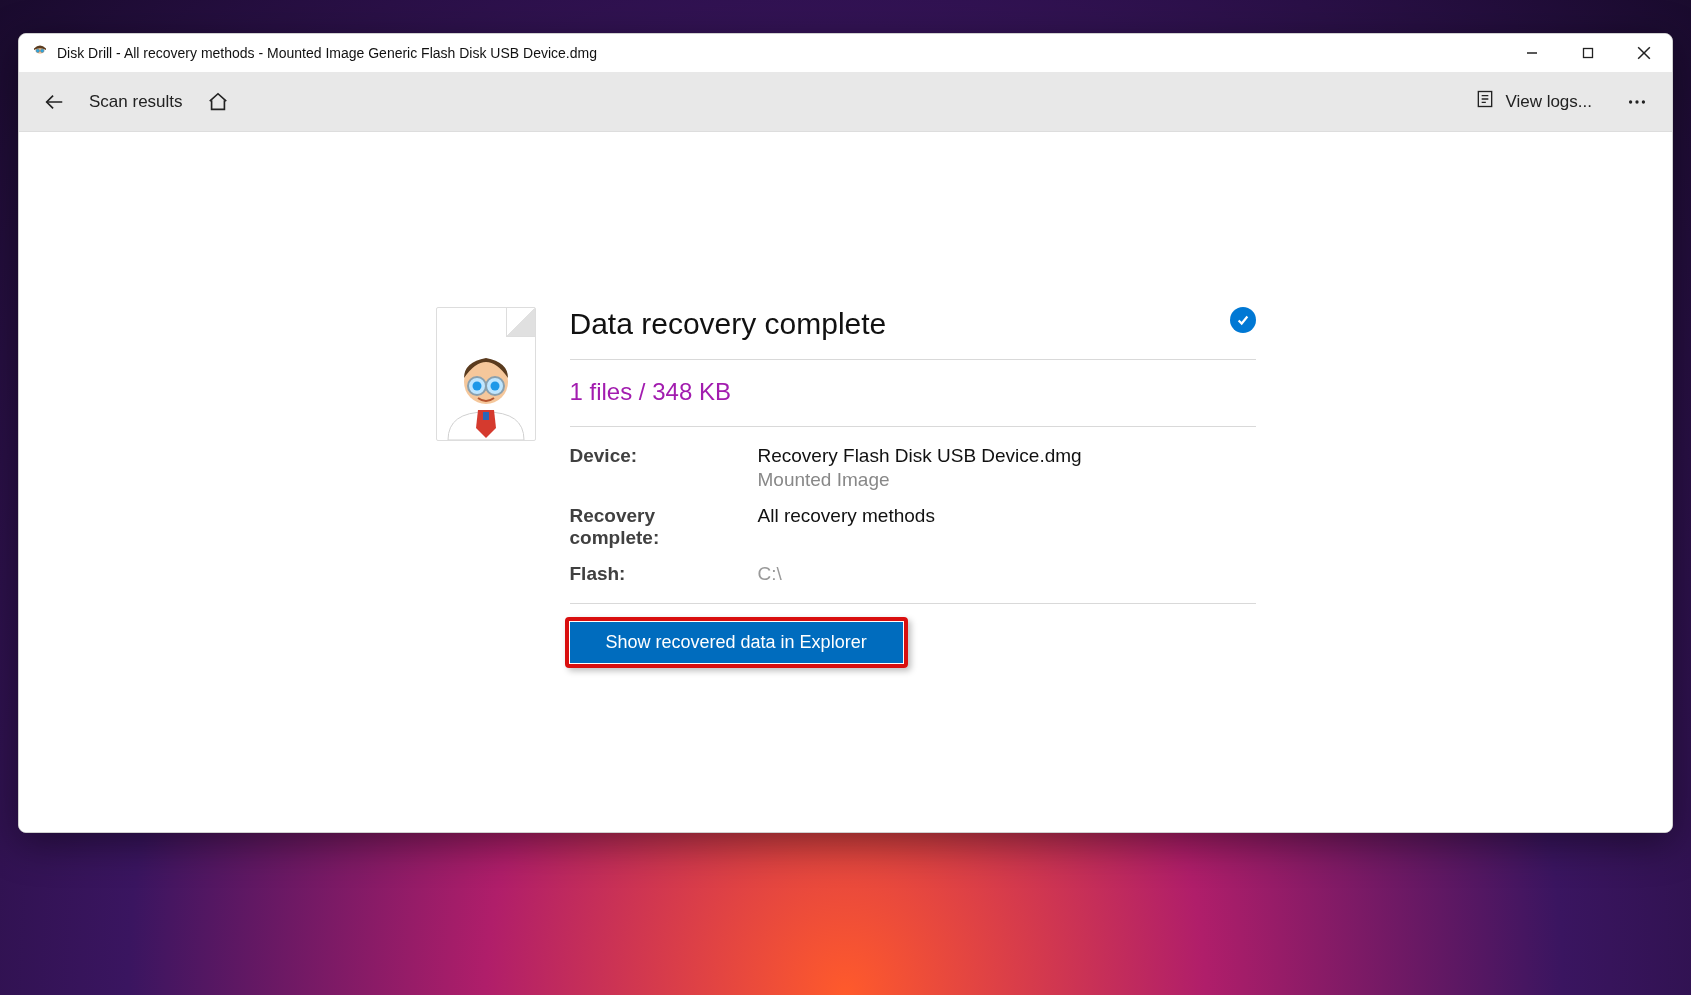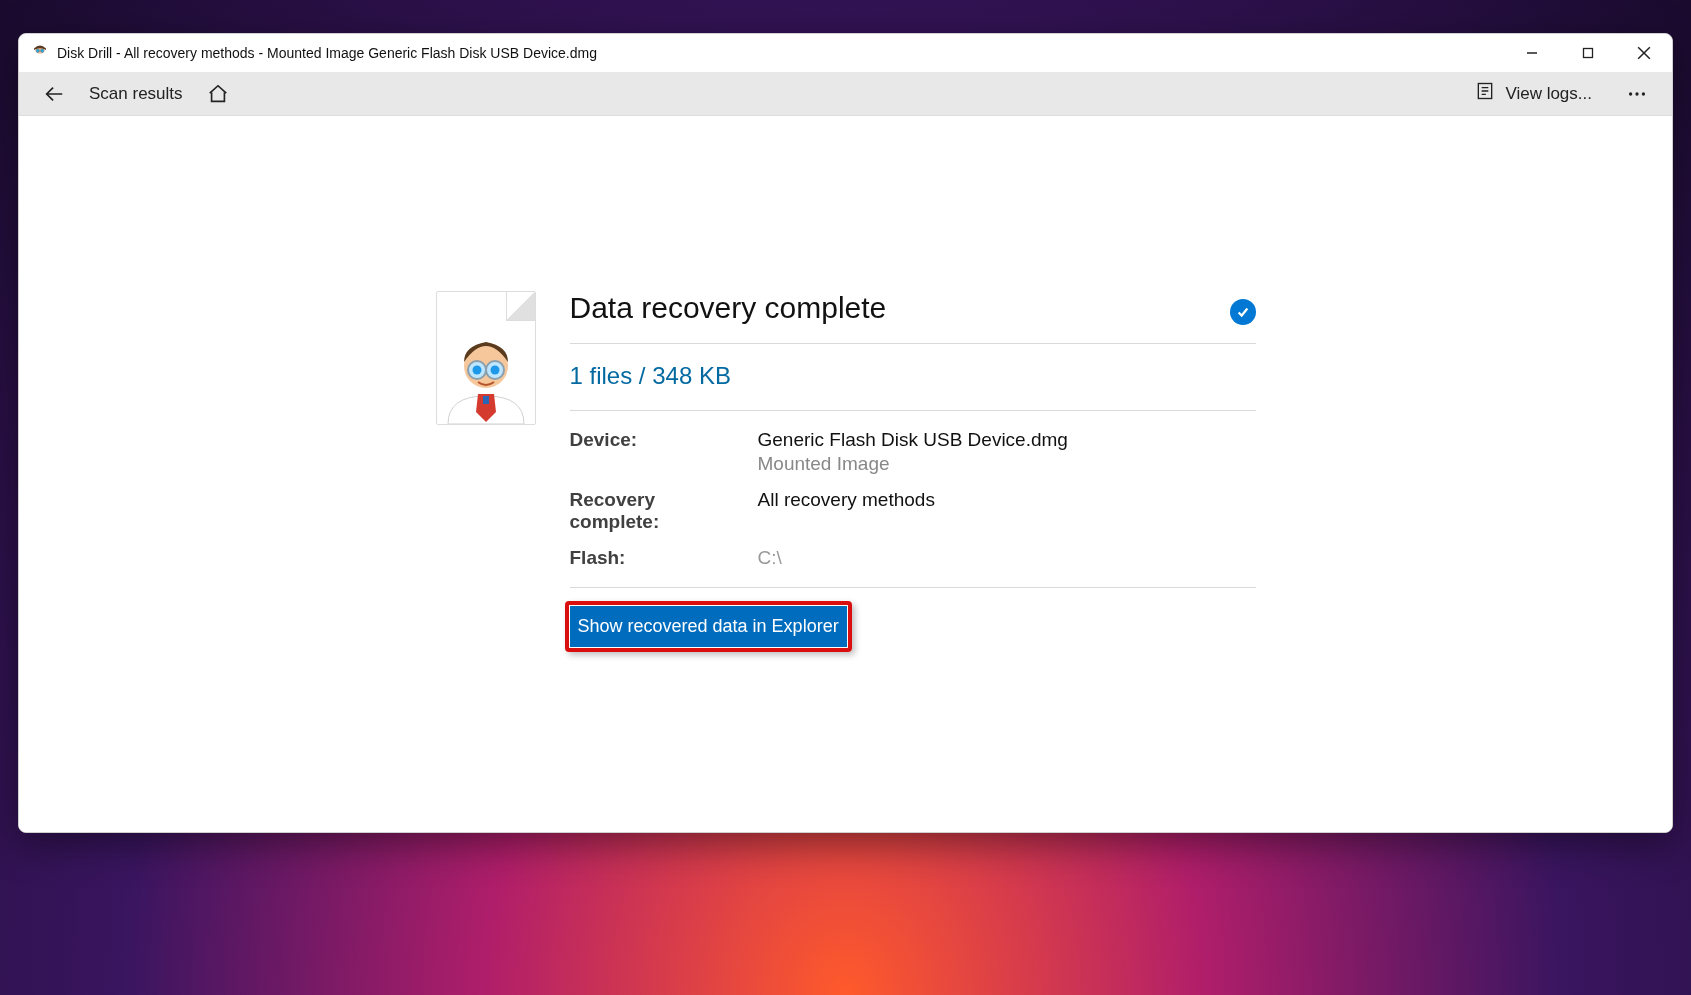--- a/index.html
+++ b/index.html
@@ -42,21 +42,21 @@
   .titlebar .win-controls { display: flex; }
   .win-btn {
     width: 56px; height: 38px;
     display: flex; align-items: center; justify-content: center;
     cursor: pointer;
   }
   .win-btn svg { width: 12px; height: 12px; stroke: #222; stroke-width: 1.3; fill: none; }
   .win-btn.close svg { width: 14px; height: 14px; }
 
   .toolbar {
-    height: 44px;
+    height: 60px;
     background: #e8e8e8;
     display: flex; align-items: center;
     padding: 0 18px;
     border-bottom: 1px solid #ddd;
   }
   .tb-icon-btn {
     width: 34px; height: 34px; display: flex; align-items: center; justify-content: center;
     cursor: pointer; border-radius: 4px;
   }
   .tb-label {
@@ -94,34 +94,34 @@
     position: absolute; top: 0; right: 0;
     width: 28px; height: 28px;
     background: linear-gradient(135deg, #fff 0%, #fff 49%, #e0e0e0 50%, #e0e0e0 100%);
     border-left: 1px solid #ddd;
     border-bottom: 1px solid #ddd;
   }
   .avatar-svg { position:absolute; left:50%; bottom:0; transform:translateX(-50%); }
 
   .details { flex: 1; }
   .heading-row {
-    display: flex; align-items: flex-end; justify-content: space-between;
+    display: flex; align-items: flex-start; justify-content: space-between;
     padding-bottom: 18px; border-bottom: 1px solid #d9d9d9; margin-bottom: 18px;
   }
   .heading-row h1 {
     font-size: 30px; font-weight: 400; color: #111; margin: 0;
   }
   .check-badge {
     width: 26px; height: 26px; background: #0078d4; border-radius: 50%;
     display: flex; align-items: center; justify-content: center;
   }
   .check-badge svg { width:14px; height:14px; stroke:#fff; stroke-width:2.5; fill:none; }
 
   .summary {
-    font-size: 24px; color: #0369a1; padding-bottom: 20px; border-bottom: 1px solid #d9d9d9; margin-bottom: 18px;
+    font-size: 24px; color: #a21caf; padding-bottom: 20px; border-bottom: 1px solid #d9d9d9; margin-bottom: 18px;
   }
   .info-table {
     display: grid;
     grid-template-columns: 180px 1fr;
     row-gap: 14px; column-gap: 8px;
     font-size: 19px;
     padding-bottom: 18px; border-bottom: 1px solid #d9d9d9; margin-bottom: 18px;
   }
   .info-label { font-weight: 600; color: #404040; }
   .info-value { color: #111; }
@@ -134,21 +134,21 @@
     border: 4px solid #d90f0f;
     border-radius: 4px;
     pointer-events: none;
     box-shadow: 3px 3px 6px rgba(0,0,0,0.25);
   }
   .cta-btn {
     background: #006cbe;
     color: #fff;
     border: none;
     font-size: 18px;
-    padding: 10px 8px;
+    padding: 10px 36px;
     cursor: pointer;
     font-family: inherit;
   }
 </style>
 </head>
 <body>
 
 <div class="backdrop">
   <div class="window">
 
@@ -245,21 +245,21 @@
                   <polyline points="3 8.5 6.5 12 13 4"></polyline>
                 </svg>
             </span>
           </div>
 
           <div class="summary">1 files / 348 KB</div>
 
           <div class="info-table">
             <div class="info-label">Device:</div>
             <div>
-              <div class="info-value">Generic Flash Disk USB Device.dmg</div>
+              <div class="info-value">Recovery Flash Disk USB Device.dmg</div>
               <div class="info-sub">Mounted Image</div>
             </div>
             <div class="info-label">Recovery complete:</div>
             <div class="info-value">All recovery methods</div>
             <div class="info-label">Flash:</div>
             <div class="info-value muted">C:\</div>
           </div>
 
           <div class="cta-wrap">
             <button class="cta-btn">Show recovered data in Explorer</button>

